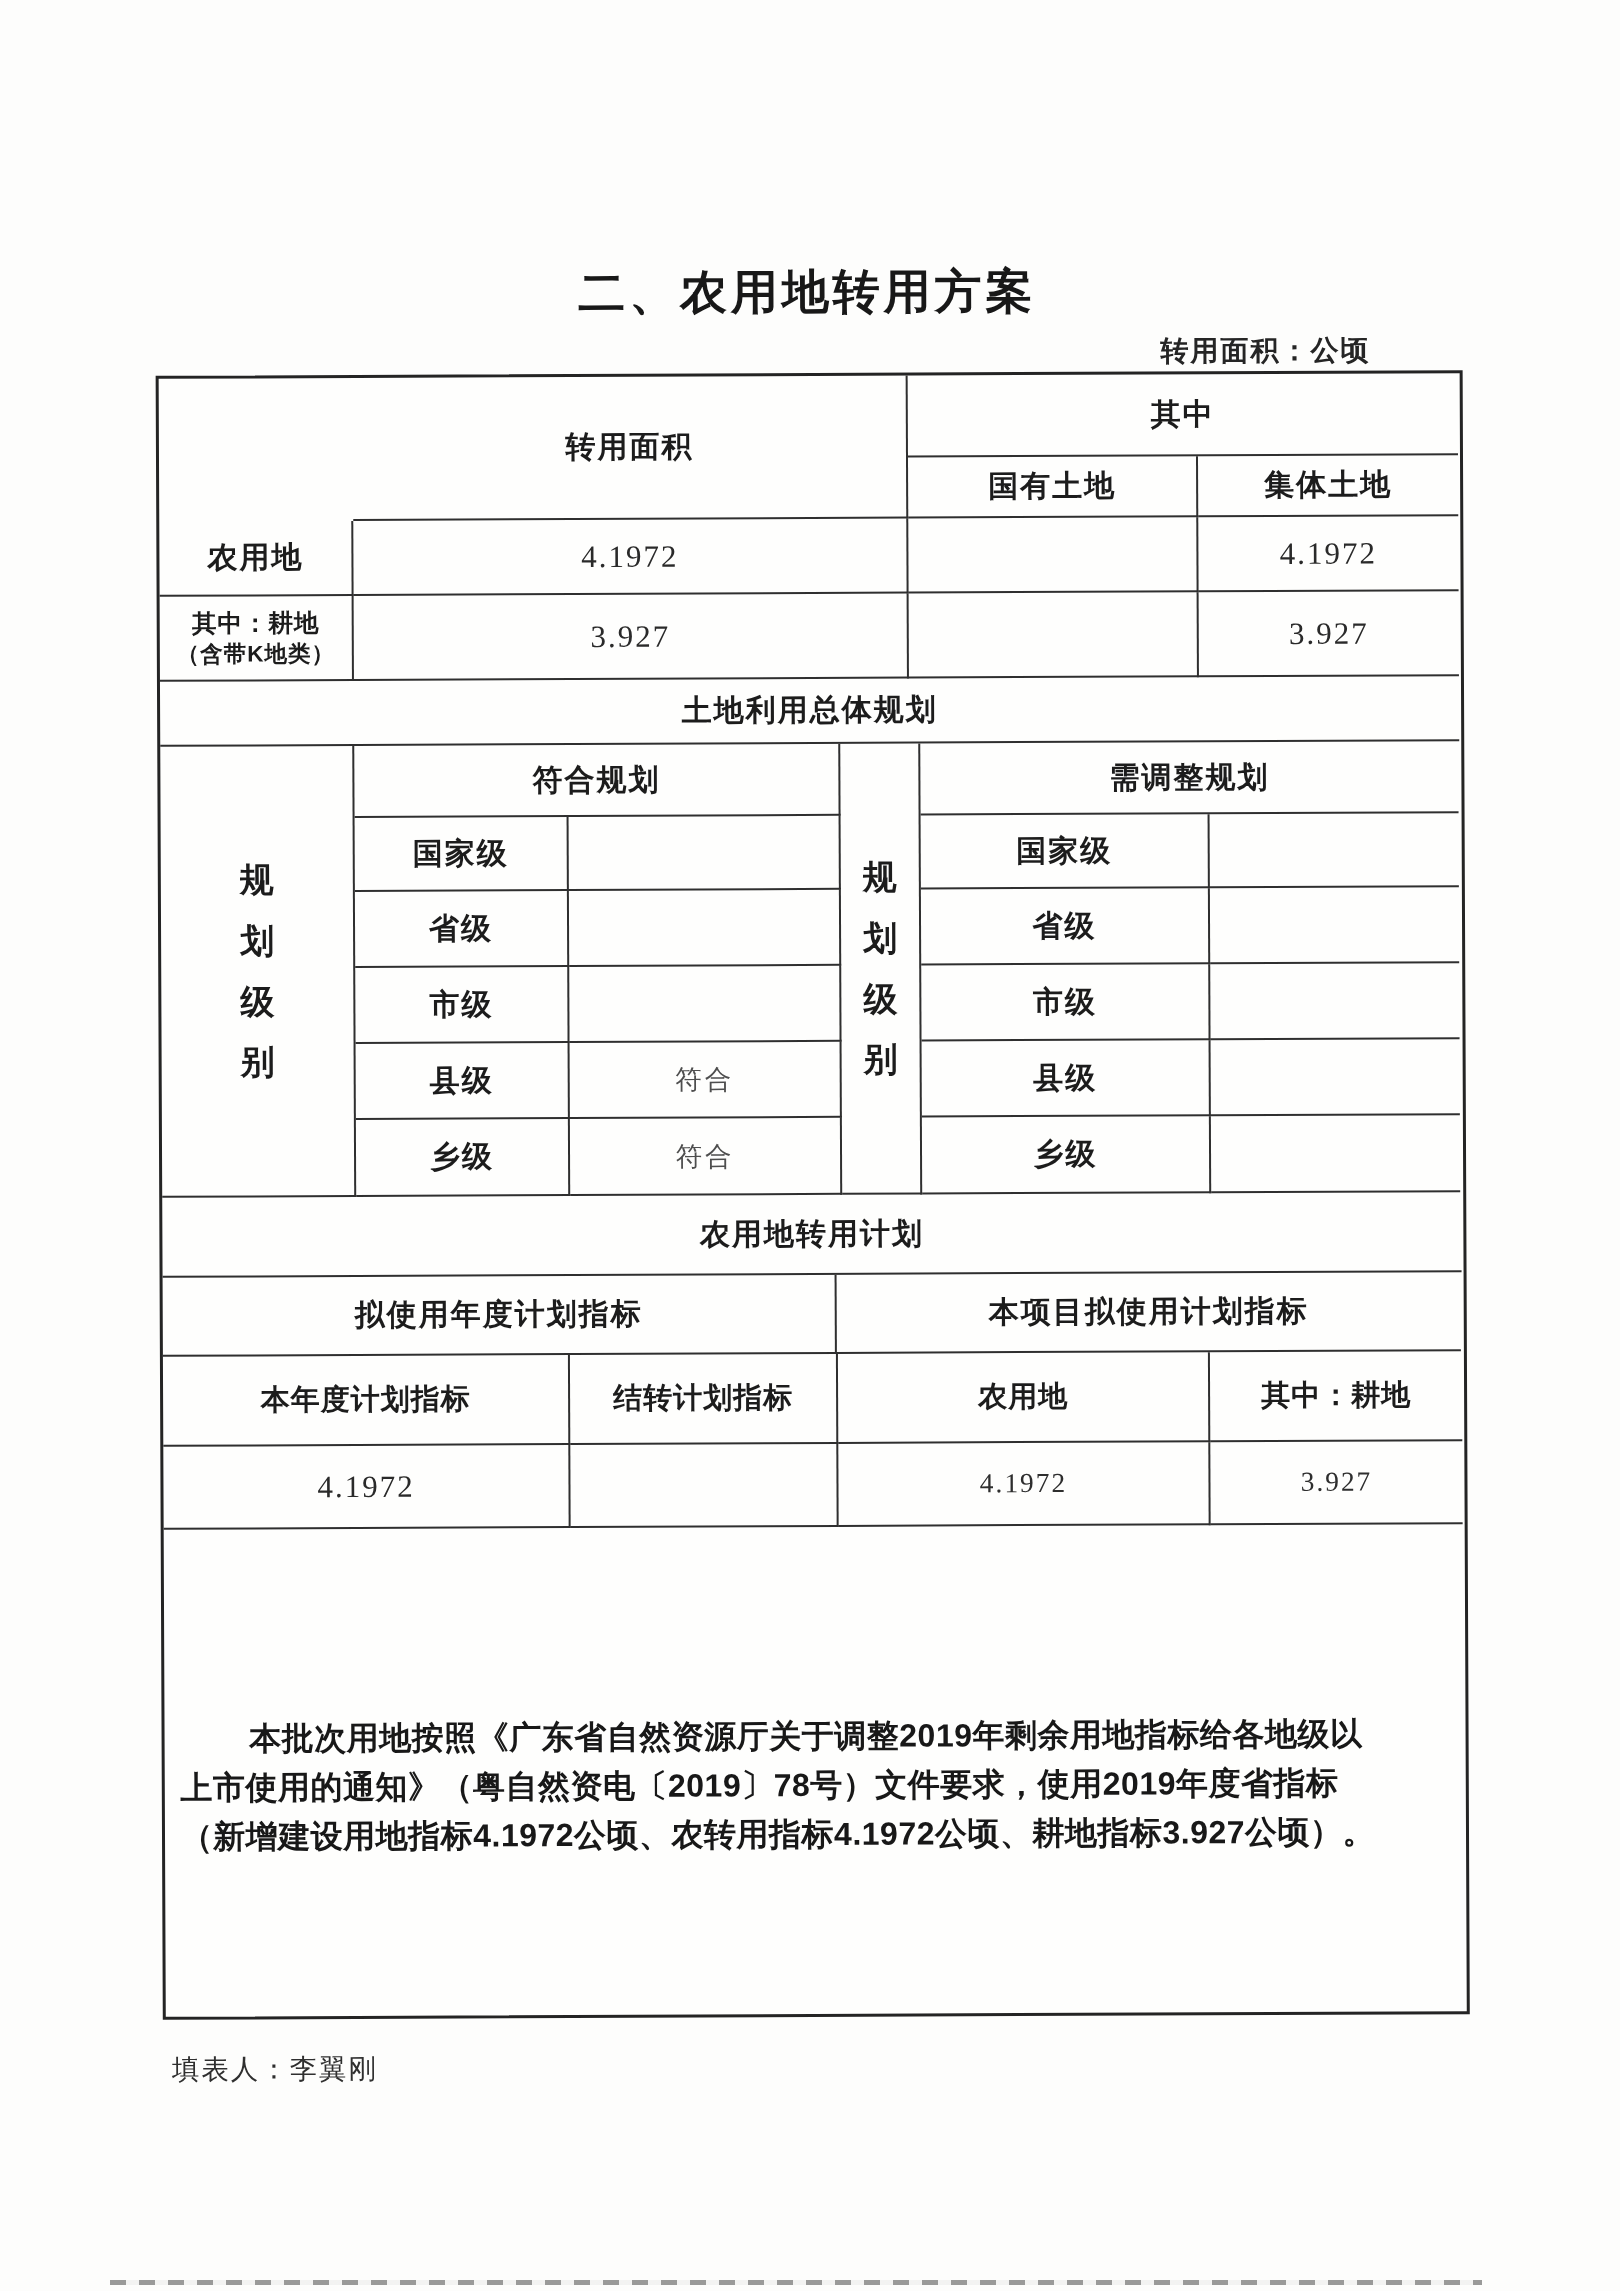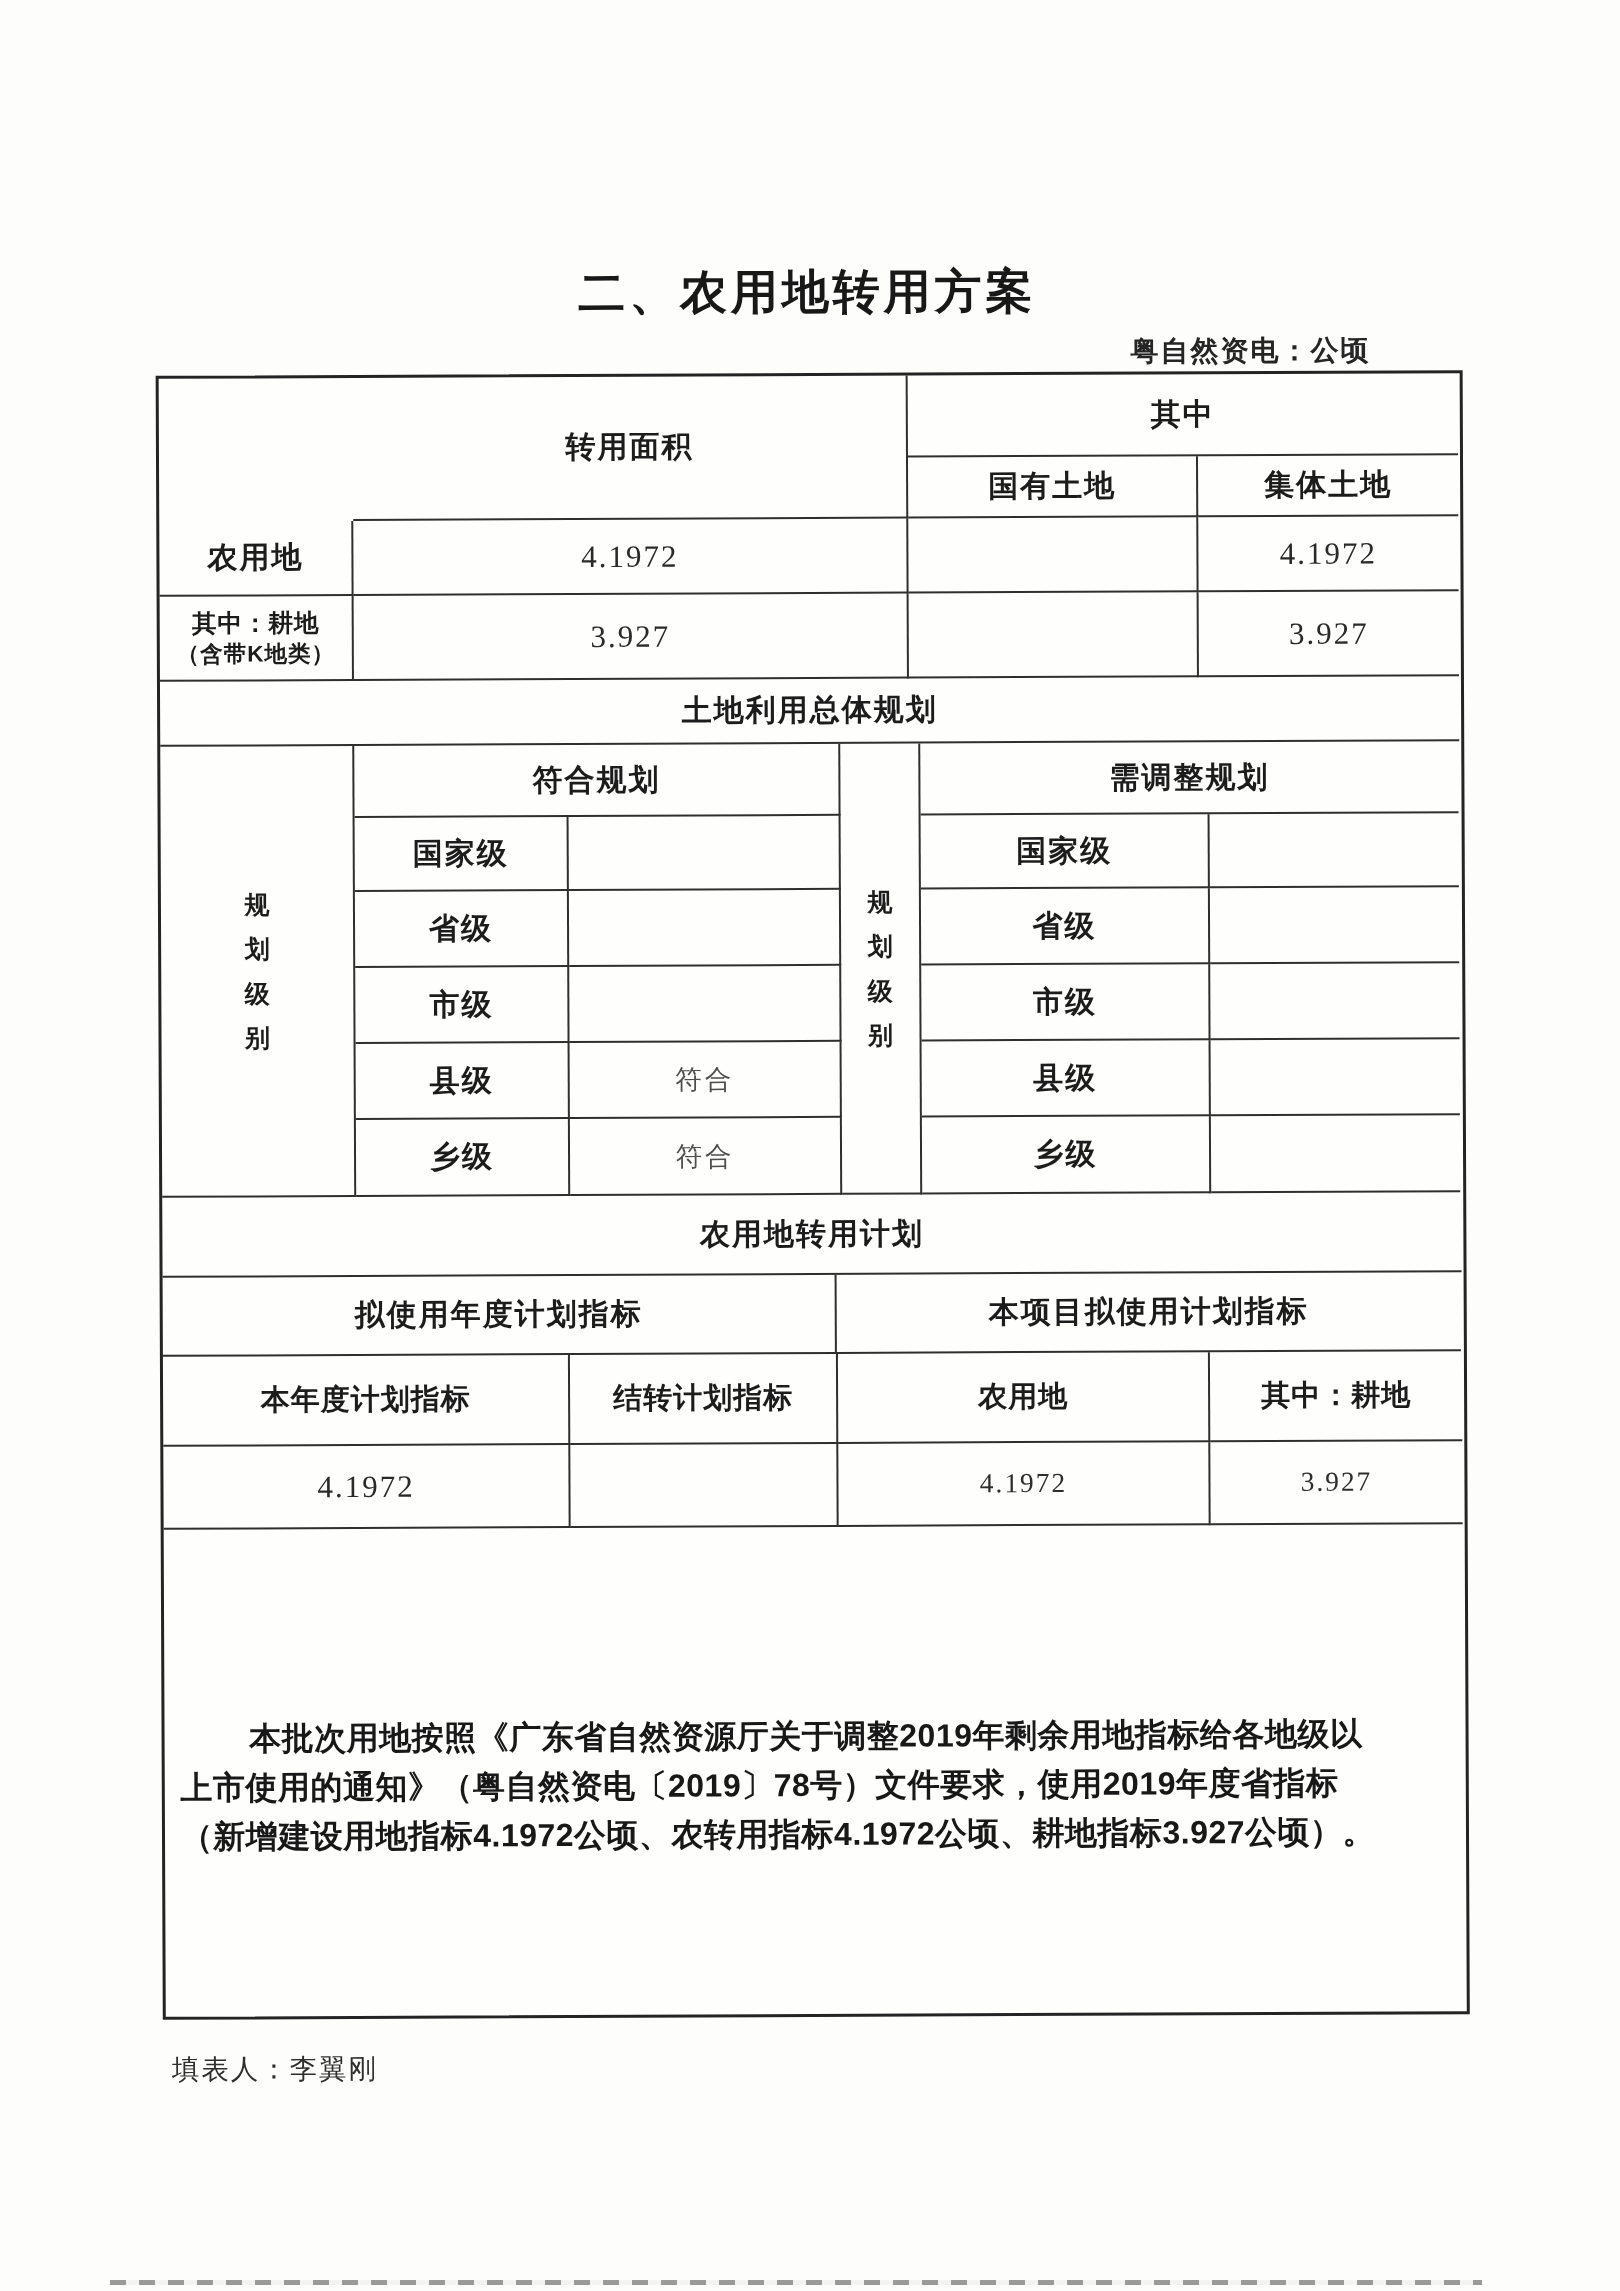--- a/index.html
+++ b/index.html
@@ -50,21 +50,21 @@
   .hd  { font-size:30px; font-weight:700; color:#1c1c1c; letter-spacing:2px; }
   .hd-sm { font-size:29px; font-weight:700; color:#1c1c1c; letter-spacing:1px; }
   .sub-label { font-weight:700; color:#1c1c1c; line-height:1.35; letter-spacing:1px; }
   .sub-label .l1 { font-size:24.5px; display:block; }
   .sub-label .l2 { font-size:22.5px; display:block; }
   .num { font-family:"Liberation Serif","DejaVu Serif",serif; font-size:31px; color:#2a2a2a; letter-spacing:2px; }
   .num-sm { font-family:"Liberation Serif","DejaVu Serif",serif; font-size:27.4px; color:#2e2e2e; letter-spacing:2px; }
   .light-val { font-size:26.5px; font-weight:400; color:#4e4e4e; letter-spacing:2.9px; }
 
   .vcell .vtext {
-    width:1.12em; font-size:25px; font-weight:700; line-height:1.78;
+    width:1.12em; font-size:34px; font-weight:700; line-height:1.78;
     word-break:break-all; text-align:center; letter-spacing:0; color:#1c1c1c;
   }
 
   .remarks-cell { align-items:center; }
   .remarks-box { width:100%; padding:29px 15.7px 0 15.7px; box-sizing:border-box; text-align:left; }
   .remarks-line {
     font-size:32px; font-weight:700; color:#181818;
     line-height:49px; letter-spacing:0.5px; white-space:nowrap;
   }
   .remarks-line.indent { text-indent:69px; }
@@ -82,21 +82,21 @@
     filter:blur(0.7px); opacity:0.85;
   }
 </style>
 </head>
 <body>
 
 <div class="page">
   <div class="scan">
 
     <div class="doc-title">二、农用地转用方案</div>
-    <div class="unit-note">粤自然资电：公顷</div>
+    <div class="unit-note">转用面积：公顷</div>
 
     <div class="main-table">
 
       <div class="band band-a">
         <div class="cell hd" style="grid-row:1/3; grid-column:2;">转用面积</div>
         <div class="cell hd last-c" style="grid-row:1; grid-column:3/5;">其中</div>
         <div class="cell hd" style="grid-row:2; grid-column:3;">国有土地</div>
         <div class="cell hd last-c" style="grid-row:2; grid-column:4;">集体土地</div>
 
         <div class="cell hd" style="grid-row:3; grid-column:1;">农用地</div>

